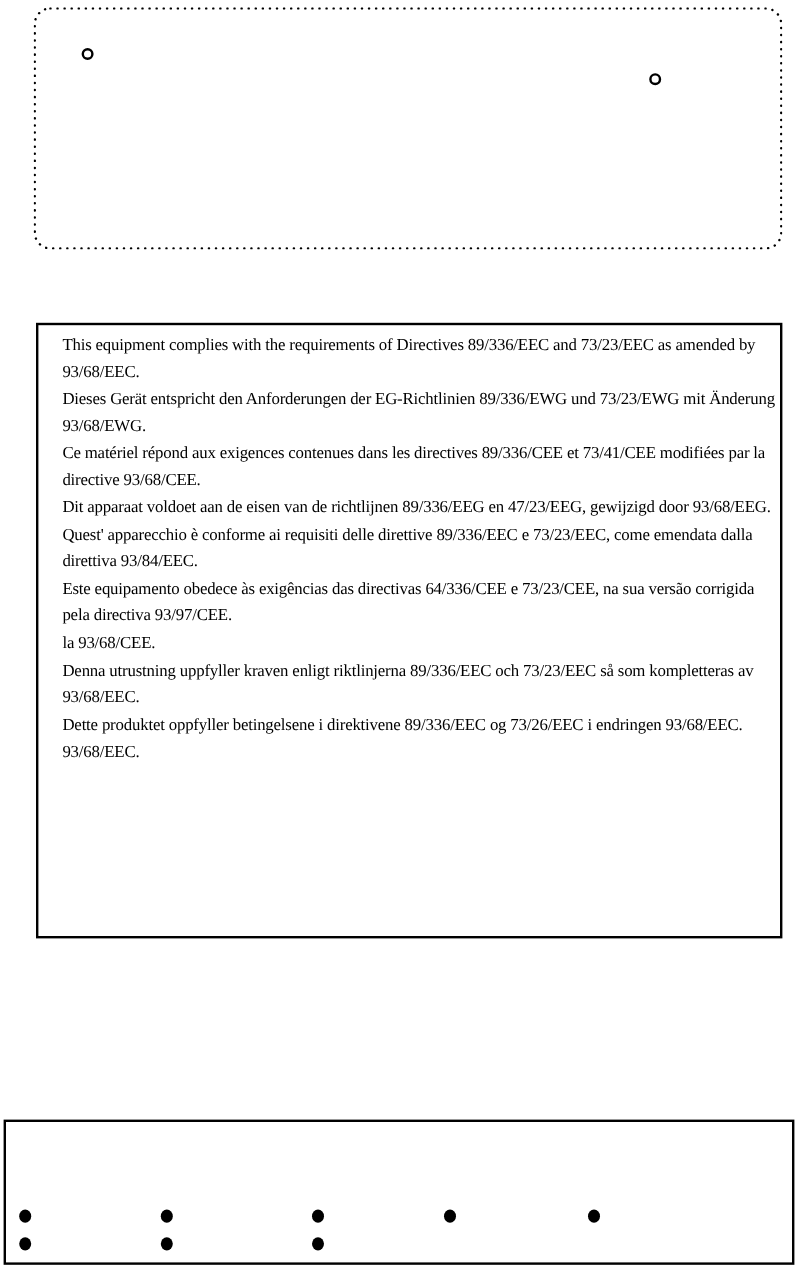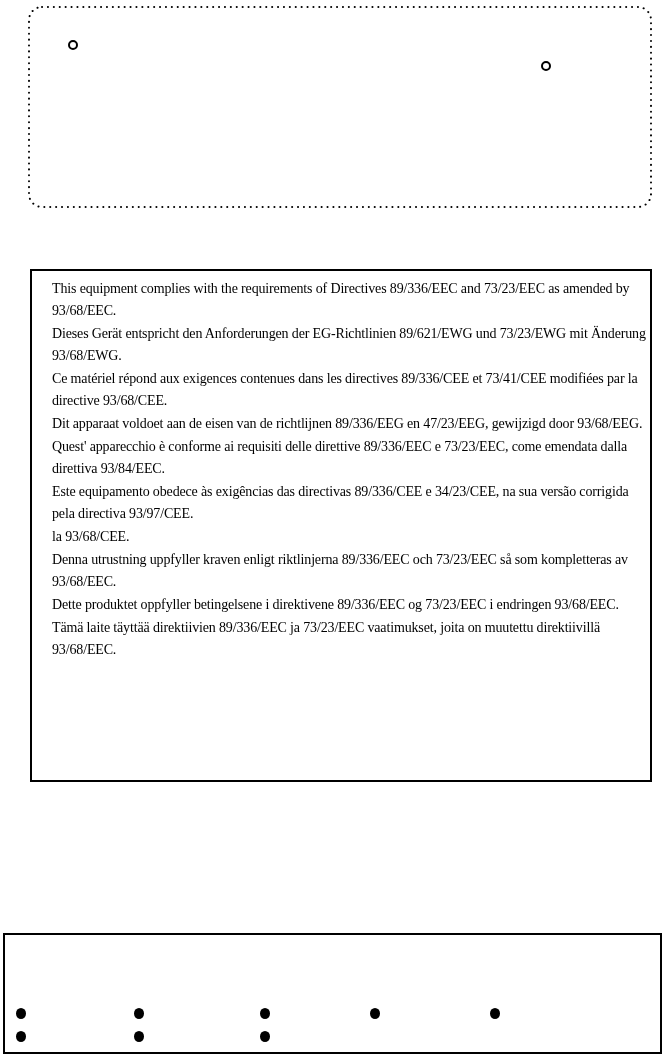--- a/index.html
+++ b/index.html
@@ -76,50 +76,49 @@
       <rect x="1" y="1" width="622" height="200" rx="13" ry="13" fill="none" stroke="#000000" stroke-width="2" stroke-dasharray="0.1 5.8" stroke-linecap="round"></rect>
     </svg>
   </div>
 
   <div class="compliance-box">
       <p class="para">
         <span class="line">This equipment complies with the requirements of Directives 89/336/EEC and 73/23/EEC as amended by</span>
         <span class="line">93/68/EEC.</span>
       </p>
       <p class="para">
-        <span class="line">Dieses Gerät entspricht den Anforderungen der EG-Richtlinien 89/621/EWG und 73/23/EWG mit Änderung</span>
+        <span class="line">Dieses Gerät entspricht den Anforderungen der EG-Richtlinien 89/336/EWG und 73/23/EWG mit Änderung</span>
         <span class="line">93/68/EWG.</span>
       </p>
       <p class="para">
         <span class="line">Ce matériel répond aux exigences contenues dans les directives 89/336/CEE et 73/41/CEE modifiées par la</span>
         <span class="line">directive 93/68/CEE.</span>
       </p>
       <p class="para">
         <span class="line">Dit apparaat voldoet aan de eisen van de richtlijnen 89/336/EEG en 47/23/EEG, gewijzigd door 93/68/EEG.</span>
       </p>
       <p class="para">
         <span class="line">Quest' apparecchio è conforme ai requisiti delle direttive 89/336/EEC e 73/23/EEC, come emendata dalla</span>
         <span class="line">direttiva 93/84/EEC.</span>
       </p>
       <p class="para">
-        <span class="line">Este equipamento obedece às exigências das directivas 89/336/CEE e 34/23/CEE, na sua versão corrigida</span>
+        <span class="line">Este equipamento obedece às exigências das directivas 64/336/CEE e 73/23/CEE, na sua versão corrigida</span>
         <span class="line">pela directiva 93/97/CEE.</span>
       </p>
       <p class="para">
         <span class="line">la 93/68/CEE.</span>
       </p>
       <p class="para">
         <span class="line">Denna utrustning uppfyller kraven enligt riktlinjerna 89/336/EEC och 73/23/EEC så som kompletteras av</span>
         <span class="line">93/68/EEC.</span>
       </p>
       <p class="para">
-        <span class="line">Dette produktet oppfyller betingelsene i direktivene 89/336/EEC og 73/23/EEC i endringen 93/68/EEC.</span>
+        <span class="line">Dette produktet oppfyller betingelsene i direktivene 89/336/EEC og 73/26/EEC i endringen 93/68/EEC.</span>
       </p>
       <p class="para">
-        <span class="line">Tämä laite täyttää direktiivien 89/336/EEC ja 73/23/EEC vaatimukset, joita on muutettu direktiivillä</span>
         <span class="line">93/68/EEC.</span>
       </p>
     </div>
 
   <div class="bottom-figure"></div>
 
 <div class="hole" style="left: 68px; top: 40px;"></div>
     <div class="hole" style="left: 541px; top: 61px;"></div>
     <div class="dot" style="left: 16px; top: 1007.5px;"></div>
     <div class="dot" style="left: 134px; top: 1007.5px;"></div>

